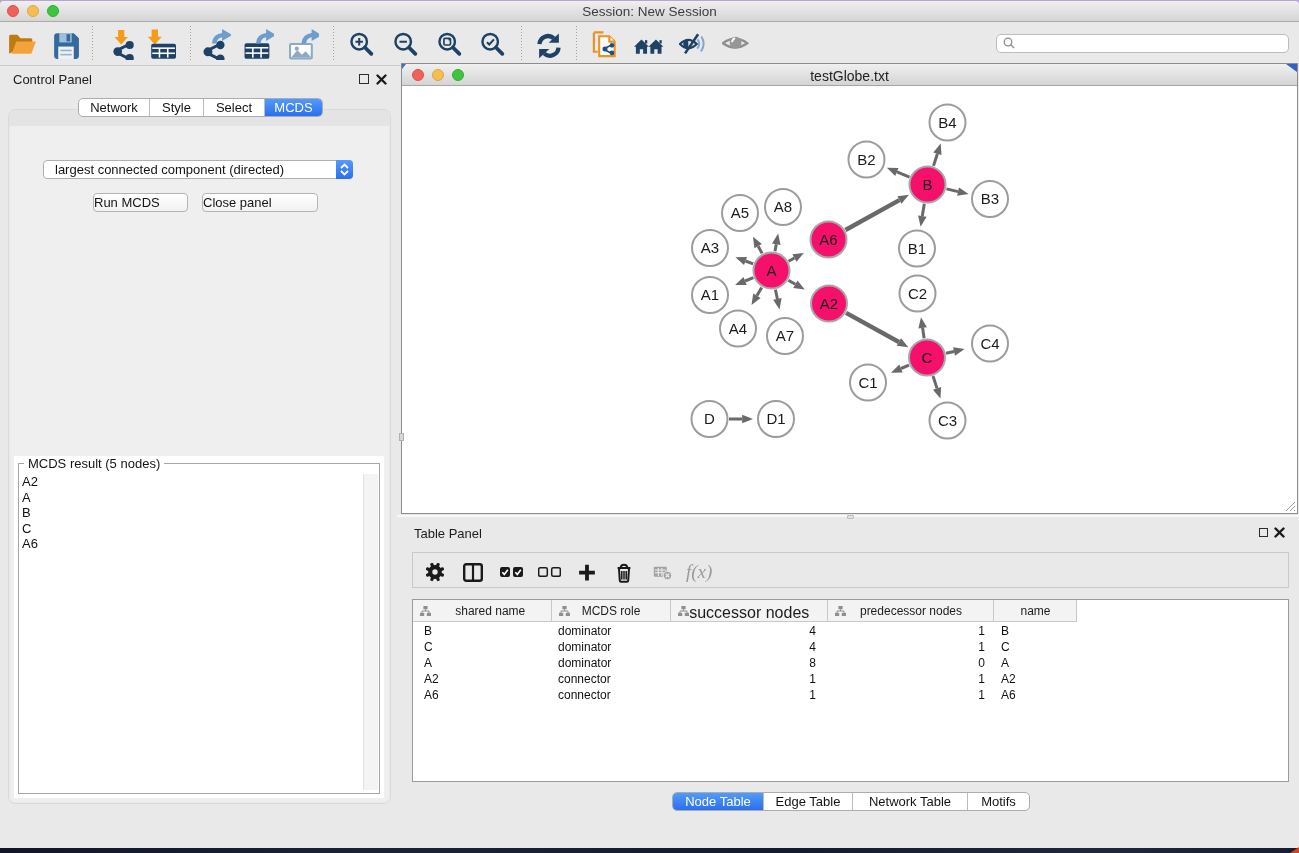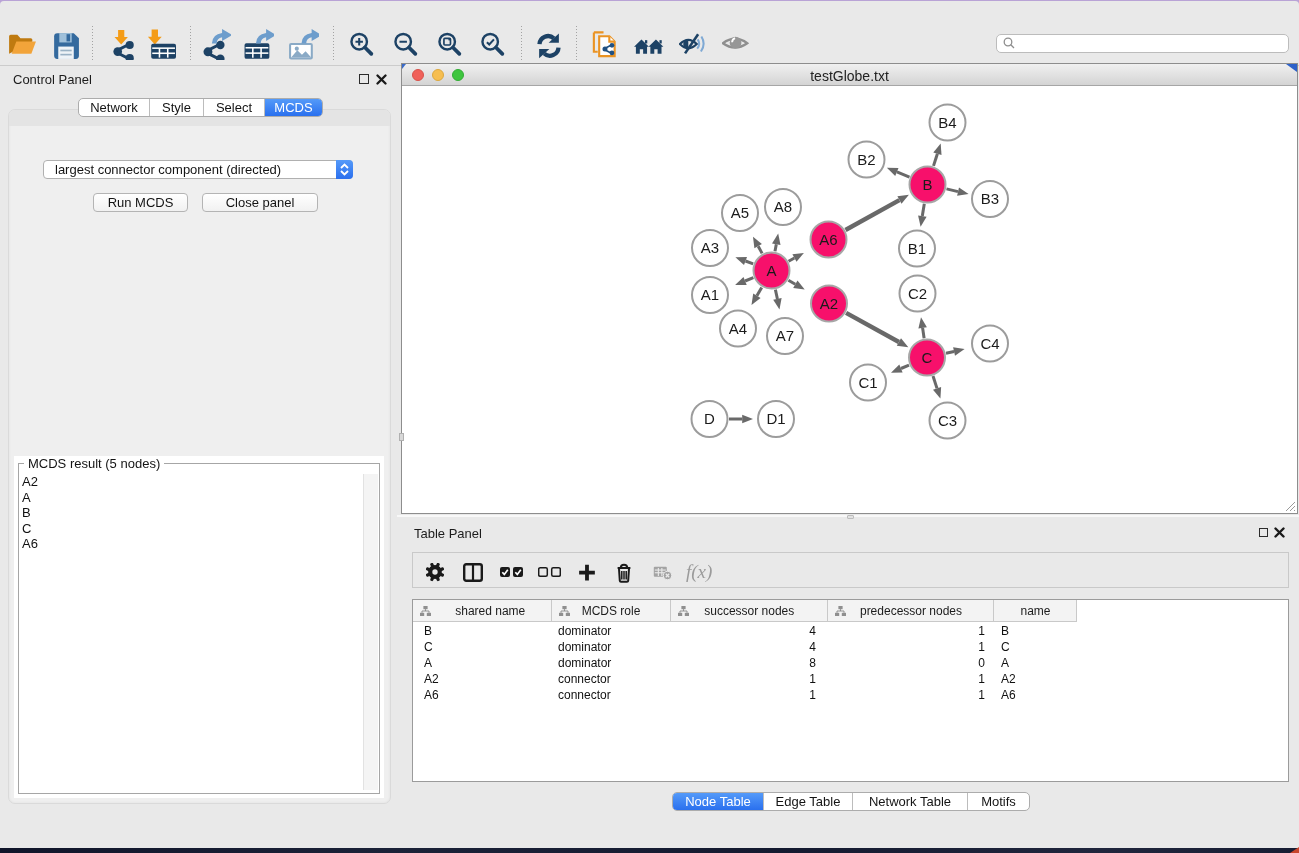--- a/index.html
+++ b/index.html
@@ -11,27 +11,33 @@
 #title { position:absolute; left:0; top:3px; width:1299px; text-align:center; font-size:13.5px; color:#3c3c3c; }
 #toolbar { position:absolute; left:0; top:22px; width:1299px; height:42px; background:#e9e9e9; }
 .tsep { position:absolute; top:3px; height:36px; width:1px; background-image:linear-gradient(#a3a3a3 1px, transparent 1px); background-size:1px 3px; }
 #search { position:absolute; left:996px; top:11px; width:293px; height:19px; background:#fff; border:1px solid #bcbcbc; border-radius:5px; }
 #leftpanel { position:absolute; left:0; top:64px; width:396px; height:752px; }
 #cpbox { position:absolute; left:8px; top:44px; width:383px; height:695px; border:1px solid #dadada; border-radius:7px; background:#efefef; box-shadow:inset 0 0 3px rgba(0,0,0,0.06); }
 .seg { position:absolute; display:flex; background:#fff; border:1px solid #acacac; border-radius:5px; }
 .seg div { font-size:13px; color:#141414; text-align:center; line-height:17px; border-right:1px solid #bcbcbc; }
 .seg div:last-child { border-right:none; }
 .seg .sel { background:linear-gradient(#549af9,#2a70ee); color:#fff; }
-.btn { position:absolute; background:linear-gradient(#ffffff,#f1f1f1); border:1px solid #b4b4b4; border-radius:4px; font-size:13px; color:#141414; text-align:center; }
+.btn { position:absolute; background:linear-gradient(#ffffff,#f1f1f1); border:1px solid #b4b4b4; border-radius:4px; font-size:13px; color:#141414; }
 .cell { position:absolute; font-size:12px; color:#111; height:16px; line-height:16px; white-space:pre; }
 #statusbar { position:absolute; left:0; top:816px; width:1299px; height:31px; background:#e9e9e9; border-top:1px solid #c6c6c6; }
 #darkstrip { position:absolute; left:0; top:848px; width:1299px; height:5px; background:linear-gradient(90deg,#10152a,#1b2238 30%,#141a30 60%,#20263d 85%,#171d33); }
 </style></head><body>
 
 <div id="app">
+<div id="titlebar">
+<div class="tl" style="left:7px;background:#f0615a;border:1px solid #d8524b;"></div>
+<div class="tl" style="left:27px;background:#f6be50;border:1px solid #dca83e;"></div>
+<div class="tl" style="left:47px;background:#3ec53e;border:1px solid #32ad35;"></div>
+<div id="title">Session: New Session</div>
+</div>
 <div id="toolbar">
 <div class="tsep" style="left:92px"></div>
 <div class="tsep" style="left:190px"></div>
 <div class="tsep" style="left:333px"></div>
 <div class="tsep" style="left:521px"></div>
 <div class="tsep" style="left:576px"></div>
 <svg class="abs" style="left:6.100000000000001px;top:6px" width="31" height="31" viewBox="0 0 30 30">
         <path d="M3 24 L3 7 Q3 5.5 4.5 5.5 L11 5.5 L14 9 L24 9 Q25.5 9 25.5 10.5 L25.5 12" fill="#bf7a10"></path>
         <path d="M5.5 24 L10 12 L29 12 L24.5 24 Z" fill="#f2a43a"></path>
       </svg>
@@ -173,21 +179,21 @@
       </svg>
 <div id="cpbox"></div>
 <div class="abs" style="left:9px;top:45px;width:381px;height:16px;background:#e4e4e4;border-radius:6px 6px 0 0;"></div>
 <div class="seg" style="left:78px;top:33px;height:19px;">
         <div style="width:71px;">Network</div>
         <div style="width:54px;">Style</div>
         <div style="width:61px;">Select</div>
         <div class="sel" style="width:57px;border-radius:0 4px 4px 0;">MCDS</div>
       </div>
 <div class="abs" style="left:43px;top:95px;width:310px;height:19px;background:#fff;border:1px solid #b0b0b0;border-radius:4px;"></div>
-<div class="abs" style="left:55px;top:97px;font-size:13px;color:#141414;">largest connector component (directed)</div>
+<div class="abs" style="left:55px;top:97px;font-size:13px;color:#141414;">largest connected component (directed)</div>
 <div class="abs" style="left:336px;top:95px;width:17px;height:19px;background:linear-gradient(#559af9,#2a6fee);border-radius:0 4px 4px 0;"></div>
 <svg class="abs" style="left:339px;top:98px" width="11" height="13" viewBox="0 0 11 13">
         <path d="M2 5 L5.5 1.5 L9 5" stroke="#fff" stroke-width="1.8" fill="none"></path>
         <path d="M2 8 L5.5 11.5 L9 8" stroke="#fff" stroke-width="1.8" fill="none"></path>
       </svg>
 <div class="btn" style="left:93px;top:128px;width:95px;height:19px;line-height:17px;">Run MCDS</div>
 <div class="btn" style="left:202px;top:128px;width:116px;height:19px;line-height:17px;">Close panel</div>
 <div class="abs" style="left:14px;top:391px;width:370px;height:342px;background:#ffffff;"></div>
 <div class="abs" style="left:18px;top:398px;width:362px;height:331px;border:1px solid #a6a6a6;background:#fff;"></div>
 <div class="abs" style="left:24px;top:391px;background:#ffffff;padding:0 4px;font-size:13px;color:#141414;">MCDS result (5 nodes)</div>
@@ -360,21 +366,21 @@
         <circle cx="14.5" cy="12.5" r="4.2" fill="#a3a3a3" stroke="#eaeaea" stroke-width="1"></circle>
         <path d="M12.8 10.8 l3.4 3.4 M16.2 10.8 l-3.4 3.4" stroke="#eaeaea" stroke-width="1.3"></path>
       </svg>
 <div class="abs" style="left:289px;top:44px;font-family:'Liberation Serif',serif;font-style:italic;font-size:19px;color:#9b9b9b;">f(x)</div>
 <div class="abs" style="left:15px;top:82px;width:877px;height:183px;border:1px solid #9b9b9b;background:#fff;">
 <div style="position:absolute;left:0px;top:0;width:138.5px;height:22px;background:#f3f3f3;border-right:1px solid #c9c9c9;border-bottom:1px solid #c9c9c9;"></div>
 <div class="abs" style="left:8px;top:4px;width:138.5px;text-align:center;font-size:12px;color:#1c1c1c;">shared name</div>
 <div style="position:absolute;left:138.5px;top:0;width:119px;height:22px;background:#f3f3f3;border-right:1px solid #c9c9c9;border-bottom:1px solid #c9c9c9;"></div>
 <div class="abs" style="left:138.5px;top:4px;width:119px;text-align:center;font-size:12px;color:#1c1c1c;">MCDS role</div>
 <div style="position:absolute;left:257.5px;top:0;width:157.5px;height:22px;background:#f3f3f3;border-right:1px solid #c9c9c9;border-bottom:1px solid #c9c9c9;"></div>
-<div class="abs" style="left:257.5px;top:4px;width:157.5px;text-align:center;font-size:12px;color:#1c1c1c;">successor nodes</div>
+<div class="abs" style="left:257.5px;top:4px;width:157.5px;text-align:center;font-size:16px;color:#1c1c1c;">successor nodes</div>
 <div style="position:absolute;left:415px;top:0;width:166px;height:22px;background:#f3f3f3;border-right:1px solid #c9c9c9;border-bottom:1px solid #c9c9c9;"></div>
 <div class="abs" style="left:415px;top:4px;width:166px;text-align:center;font-size:12px;color:#1c1c1c;">predecessor nodes</div>
 <div style="position:absolute;left:581px;top:0;width:83px;height:22px;background:#f3f3f3;border-right:1px solid #c9c9c9;border-bottom:1px solid #c9c9c9;"></div>
 <div class="abs" style="left:581px;top:4px;width:83px;text-align:center;font-size:12px;color:#1c1c1c;">name</div>
 <svg class="abs" style="left:7px;top:6px" width="11" height="11" viewBox="0 0 11 11">
           <g transform="translate(0,0)">
             <rect x="3.4" y="0" width="4.2" height="3.2" fill="#8f8f8f"></rect>
             <rect x="0" y="6.8" width="4.2" height="3.2" fill="#8f8f8f"></rect>
             <rect x="6.8" y="6.8" width="4.2" height="3.2" fill="#8f8f8f"></rect>
             <path d="M5.5 3.2 V5 M2 6.8 V5 H9 V6.8" stroke="#8f8f8f" stroke-width="1" fill="none"></path>

